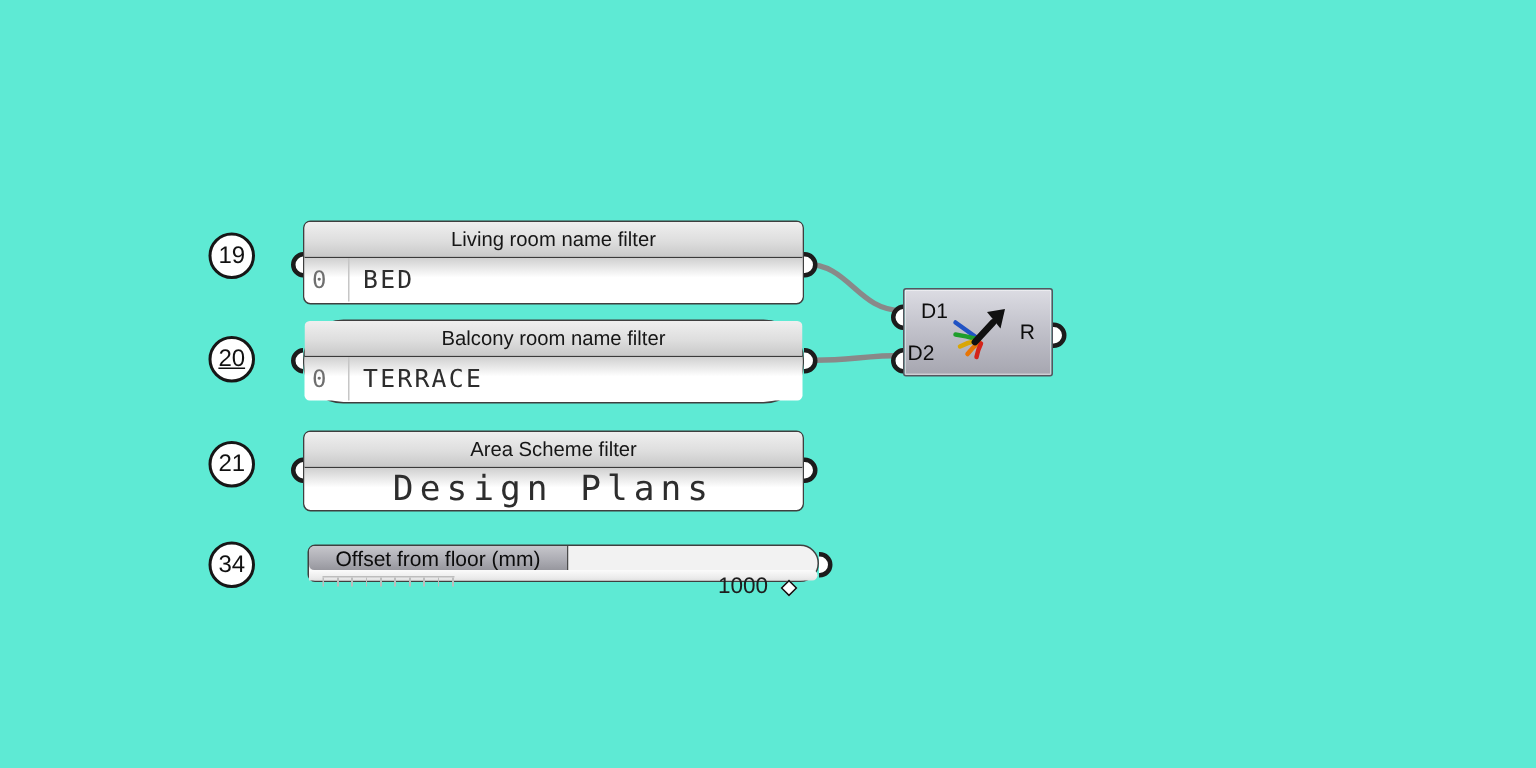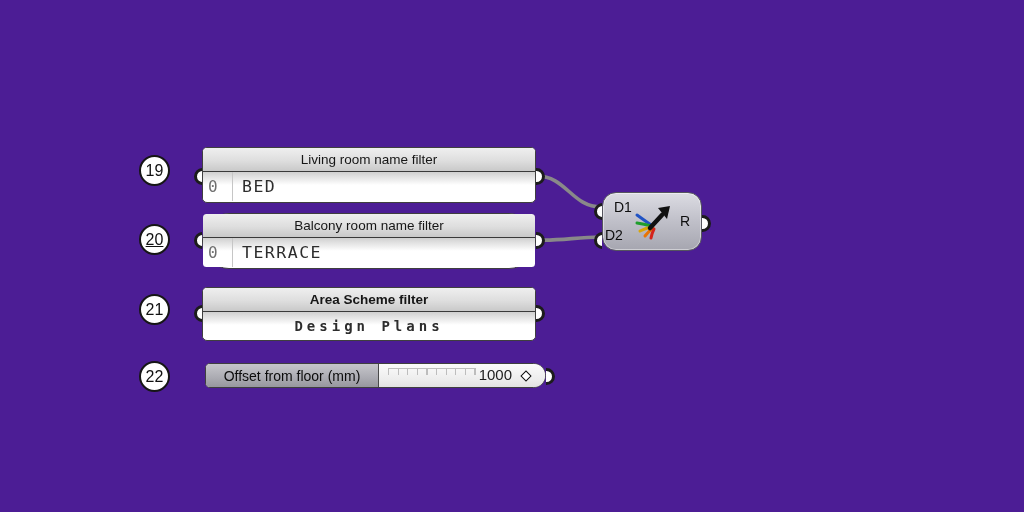--- a/index.html
+++ b/index.html
@@ -1,17 +1,17 @@
 <!DOCTYPE html>
 <html><head>
 <meta charset="utf-8">
 <style>
   html,body{margin:0;padding:0;background:#ffffff;}
   #canvas{
-    position:relative;width:1024px;height:512px;background:#4c1d95;
+    position:relative;width:1024px;height:512px;background:#5eead4;
     font-family:"Liberation Sans",sans-serif;overflow:hidden;
   }
   
   #wires{position:absolute;left:0;top:0;width:1024px;height:512px;z-index:1;}
   
   .badge{
     position:absolute;width:31px;height:31px;border:2px solid #161616;border-radius:50%;
     background:#ffffff;display:flex;align-items:center;justify-content:center;
     font-size:16px;color:#111;box-sizing:border-box;z-index:3;
   }
@@ -31,33 +31,33 @@
     position:relative;display:flex;align-items:center;
     background:linear-gradient(180deg,#d0d0d0 0px,#ffffff 13px);
     border-radius:0 0 3.5px 3.5px;
     font-family:"DejaVu Sans Mono","Liberation Mono",monospace;color:#2d2d2d;
   }
   .row-index{
     width:24px;padding-left:5px;color:#6f6f6f;font-size:16px;
     border-right:1px solid #c6c6c6;align-self:stretch;display:flex;align-items:center;
   }
   .row-value{padding-left:9px;font-size:16.5px;letter-spacing:1.5px;}
-  .centered-value{width:100%;text-align:center;font-size:14px;letter-spacing:4px;}
+  .centered-value{width:100%;text-align:center;font-size:23px;letter-spacing:4px;}
   
   .nub{
     position:absolute;width:11px;height:11px;border:3px solid #1c1c1c;background:#ffffff;
     border-radius:50%;box-sizing:content-box;
   }
   .nub-left{left:-9.5px;clip-path:inset(-2px 50% -2px -2px);}
   .nub-right{right:-9.5px;clip-path:inset(-2px -2px -2px 50%);}
   
   #slider{
     position:absolute;left:205px;top:363px;width:341px;height:25px;
     border:1.6px solid #3f3f3f;border-radius:5px 12.5px 12.5px 5px;box-sizing:border-box;
-    display:flex;z-index:2;background:#f2f2f2;
+    display:flex;z-index:2;background:#f2f2f2;flex-direction:column;
   }
   .slider-label{
     width:172px;border-right:1.8px solid #4a4a4a;border-radius:3.5px 0 0 3.5px;
     background:linear-gradient(180deg,#c6c6cb 0%,#ababb2 60%,#97979e 100%);
     display:flex;align-items:center;justify-content:center;
     font-size:14px;color:#0c0c0c;
   }
   .slider-track{
     position:relative;flex:1;border-radius:0 11px 11px 0;
     background:linear-gradient(180deg,#fbfbfb 0%,#ececec 70%,#e2e2e2 100%);
@@ -70,21 +70,21 @@
   .slider-value{
     position:absolute;right:33px;top:2px;font-size:15px;color:#1d1d1d;
   }
   .slider-diamond{
     position:absolute;right:15px;top:7.5px;width:8px;height:8px;background:#ffffff;
     border:1.8px solid #0e0e0e;transform:rotate(45deg);box-sizing:border-box;
   }
   
   #merge{
     position:absolute;left:602px;top:192px;width:100px;height:59px;
-    border:1.6px solid #55555e;border-radius:14px;box-sizing:border-box;z-index:2;
+    border:1.6px solid #55555e;border-radius:2px;box-sizing:border-box;z-index:2;
     background:linear-gradient(180deg,#dcdce3 0%,#c2c2cb 45%,#a6a6b0 100%);
     box-shadow:0 0 0 1px rgba(255,255,255,.45) inset;
     text-align:right;
   }
   .port-label{position:absolute;font-size:14px;color:#0d0d0d;}
   #merge-d1{left:11px;top:6px;}
   #merge-d2{left:2px;top:34px;}
   #merge-r{right:11px;top:20px;}
   #merge-icon{position:absolute;left:32px;top:9px;}
 </style>
@@ -101,21 +101,21 @@
   <div class="badge" style="top:155px;left:139px;">
     <span>19</span>
   </div>
   <div class="badge" style="top:224px;left:139px;text-decoration:underline;">
     <span>20</span>
   </div>
   <div class="badge" style="top:294px;left:139px;">
     <span>21</span>
   </div>
   <div class="badge" style="top:361px;left:139px;">
-    <span>22</span>
+    <span>34</span>
   </div>
 
   <div class="panel" style="top:147px;height:56px;">
     <div class="panel-header">Living room name filter</div>
     <div class="panel-body" style="height:29px;">
       <span class="row-index">0</span>
       <span class="row-value">BED</span>
     </div>
     <span class="nub nub-left" style="top:20px;"></span>
     <span class="nub nub-right" style="top:20px;"></span>
@@ -124,21 +124,21 @@
   <div class="panel" style="top:213px;height:56px;border-radius:27px;">
     <div class="panel-header">Balcony room name filter</div>
     <div class="panel-body" style="height:29px;">
       <span class="row-index">0</span>
       <span class="row-value">TERRACE</span>
     </div>
     <span class="nub nub-left" style="top:18px;"></span>
     <span class="nub nub-right" style="top:18px;"></span>
   </div>
 
-  <div class="panel" style="top:287px;height:54px;font-weight:bold;">
+  <div class="panel" style="top:287px;height:54px;">
     <div class="panel-header">Area Scheme filter</div>
     <div class="panel-body" style="height:27px;">
       <span class="centered-value">Design Plans</span>
     </div>
     <span class="nub nub-left" style="top:17px;"></span>
     <span class="nub nub-right" style="top:17px;"></span>
   </div>
 
   <div id="slider">
     <div class="slider-label">Offset from floor (mm)</div>

